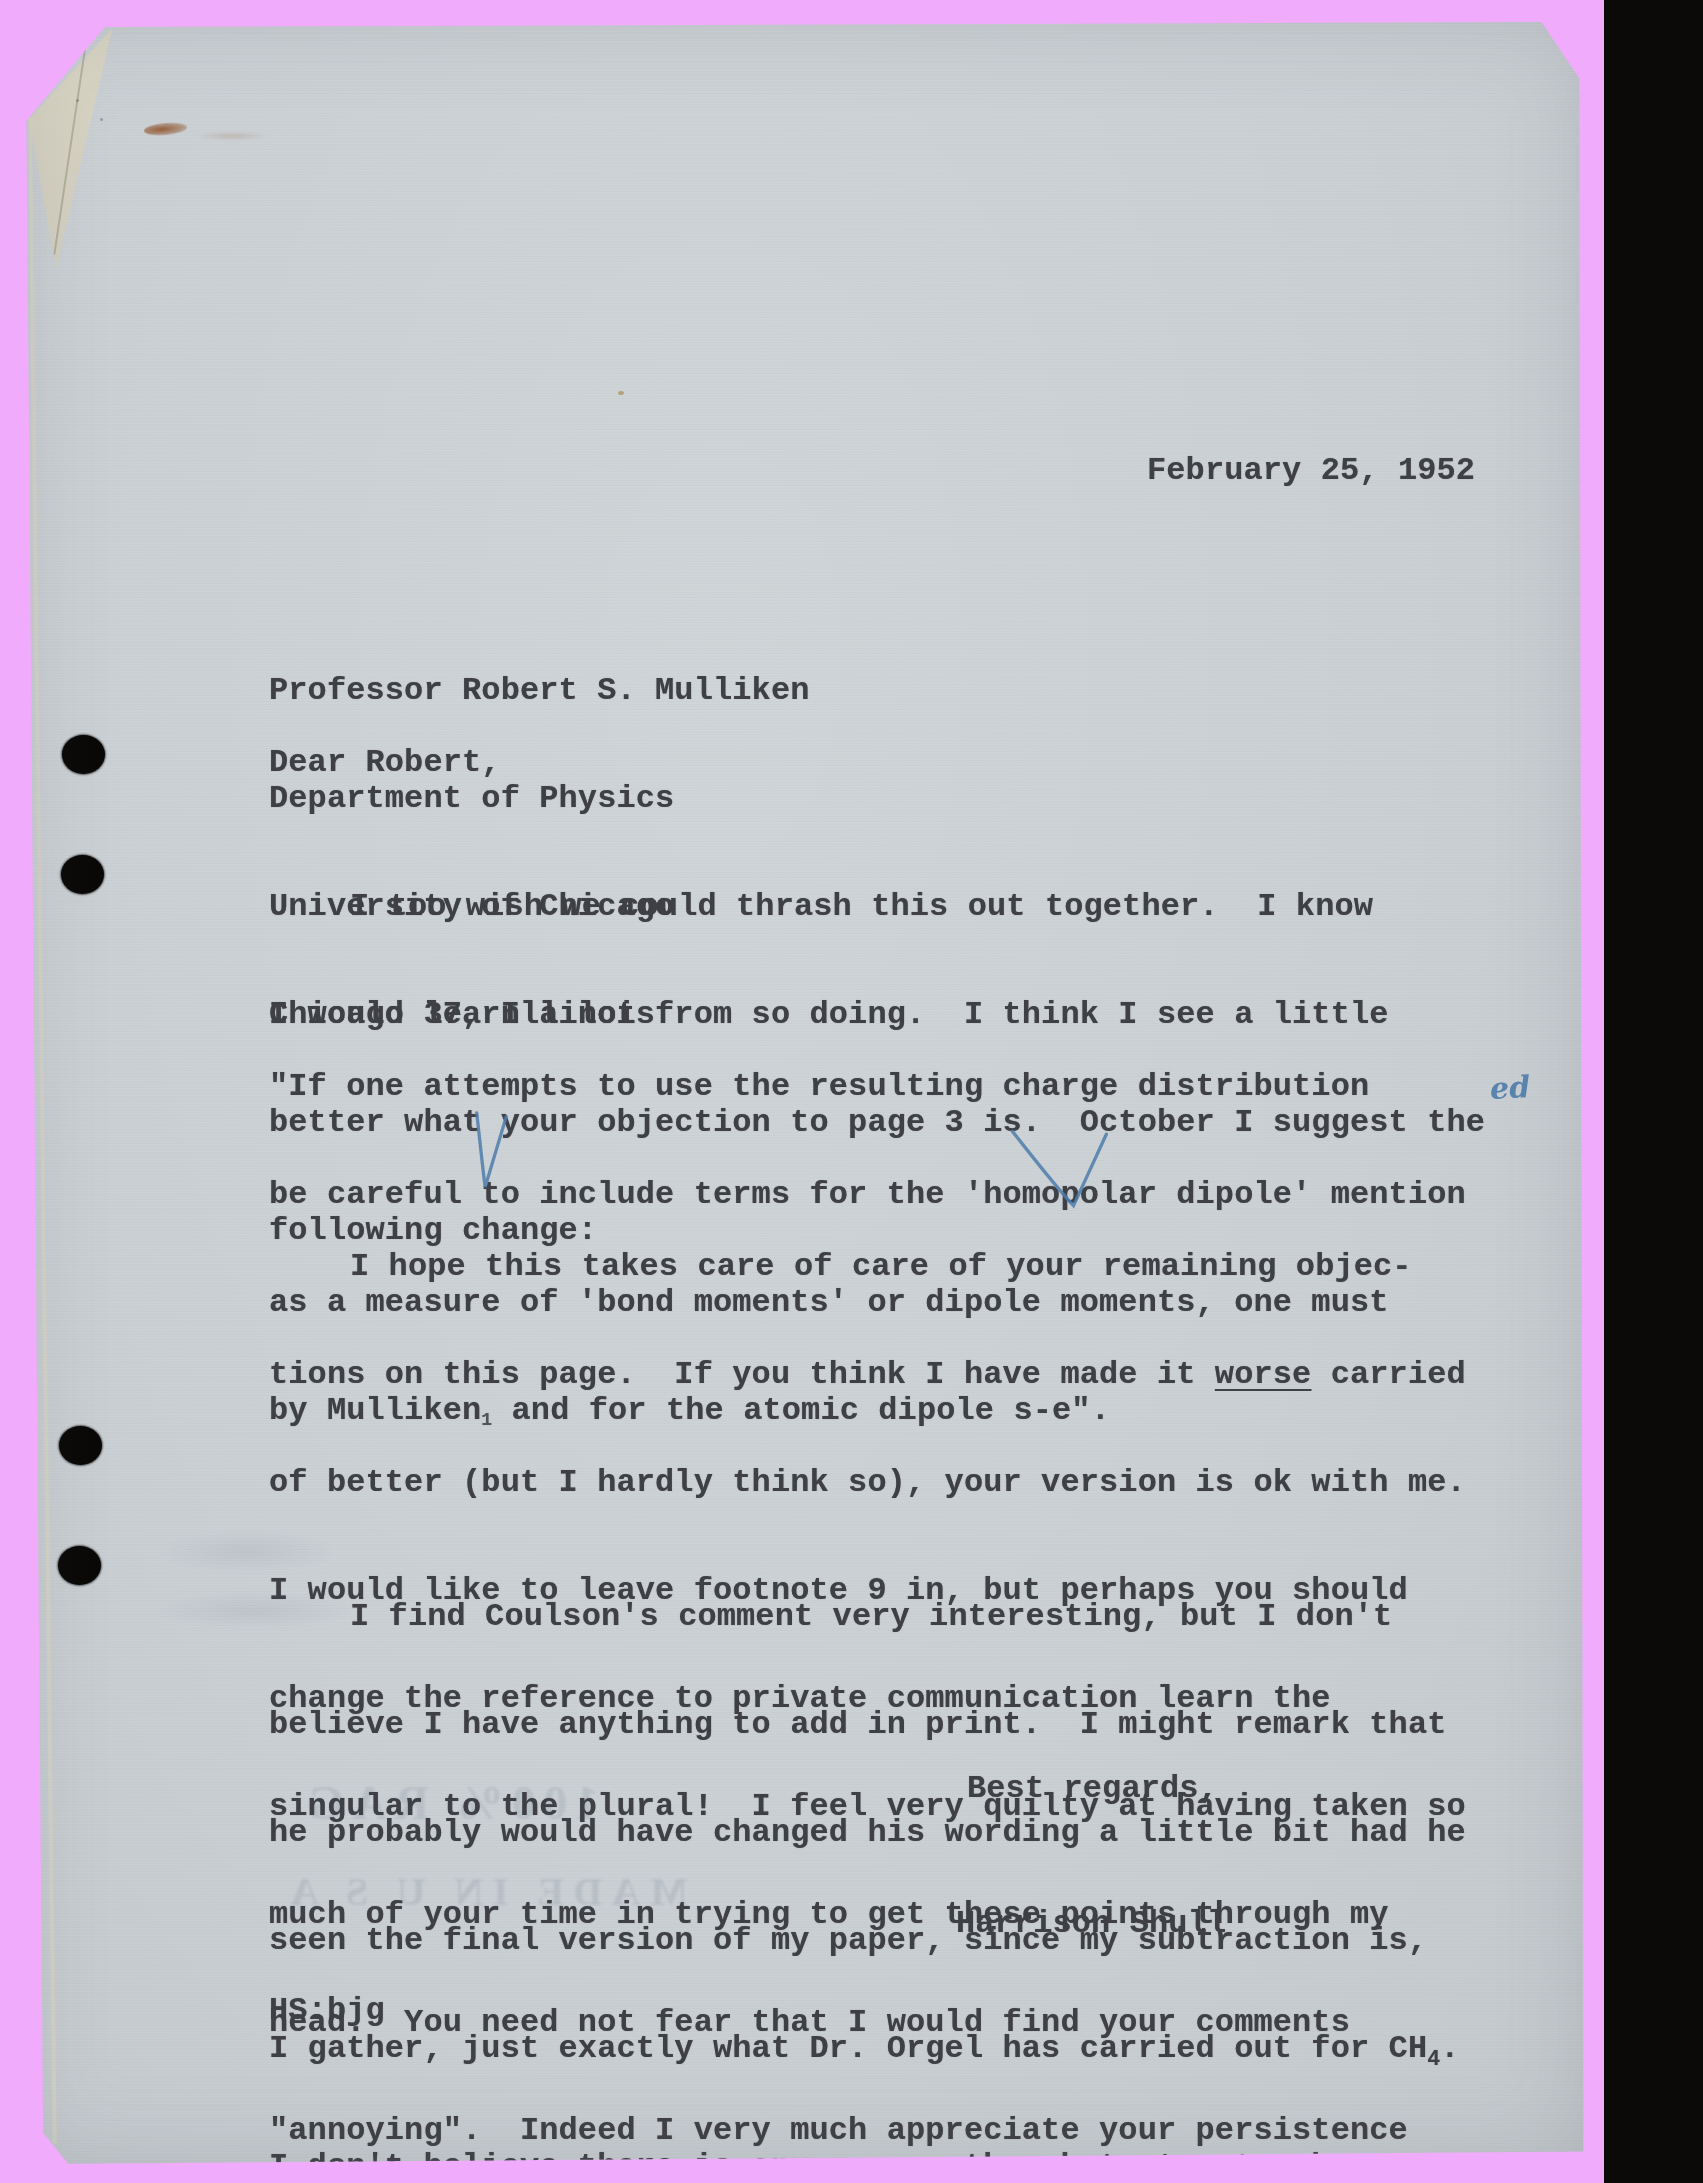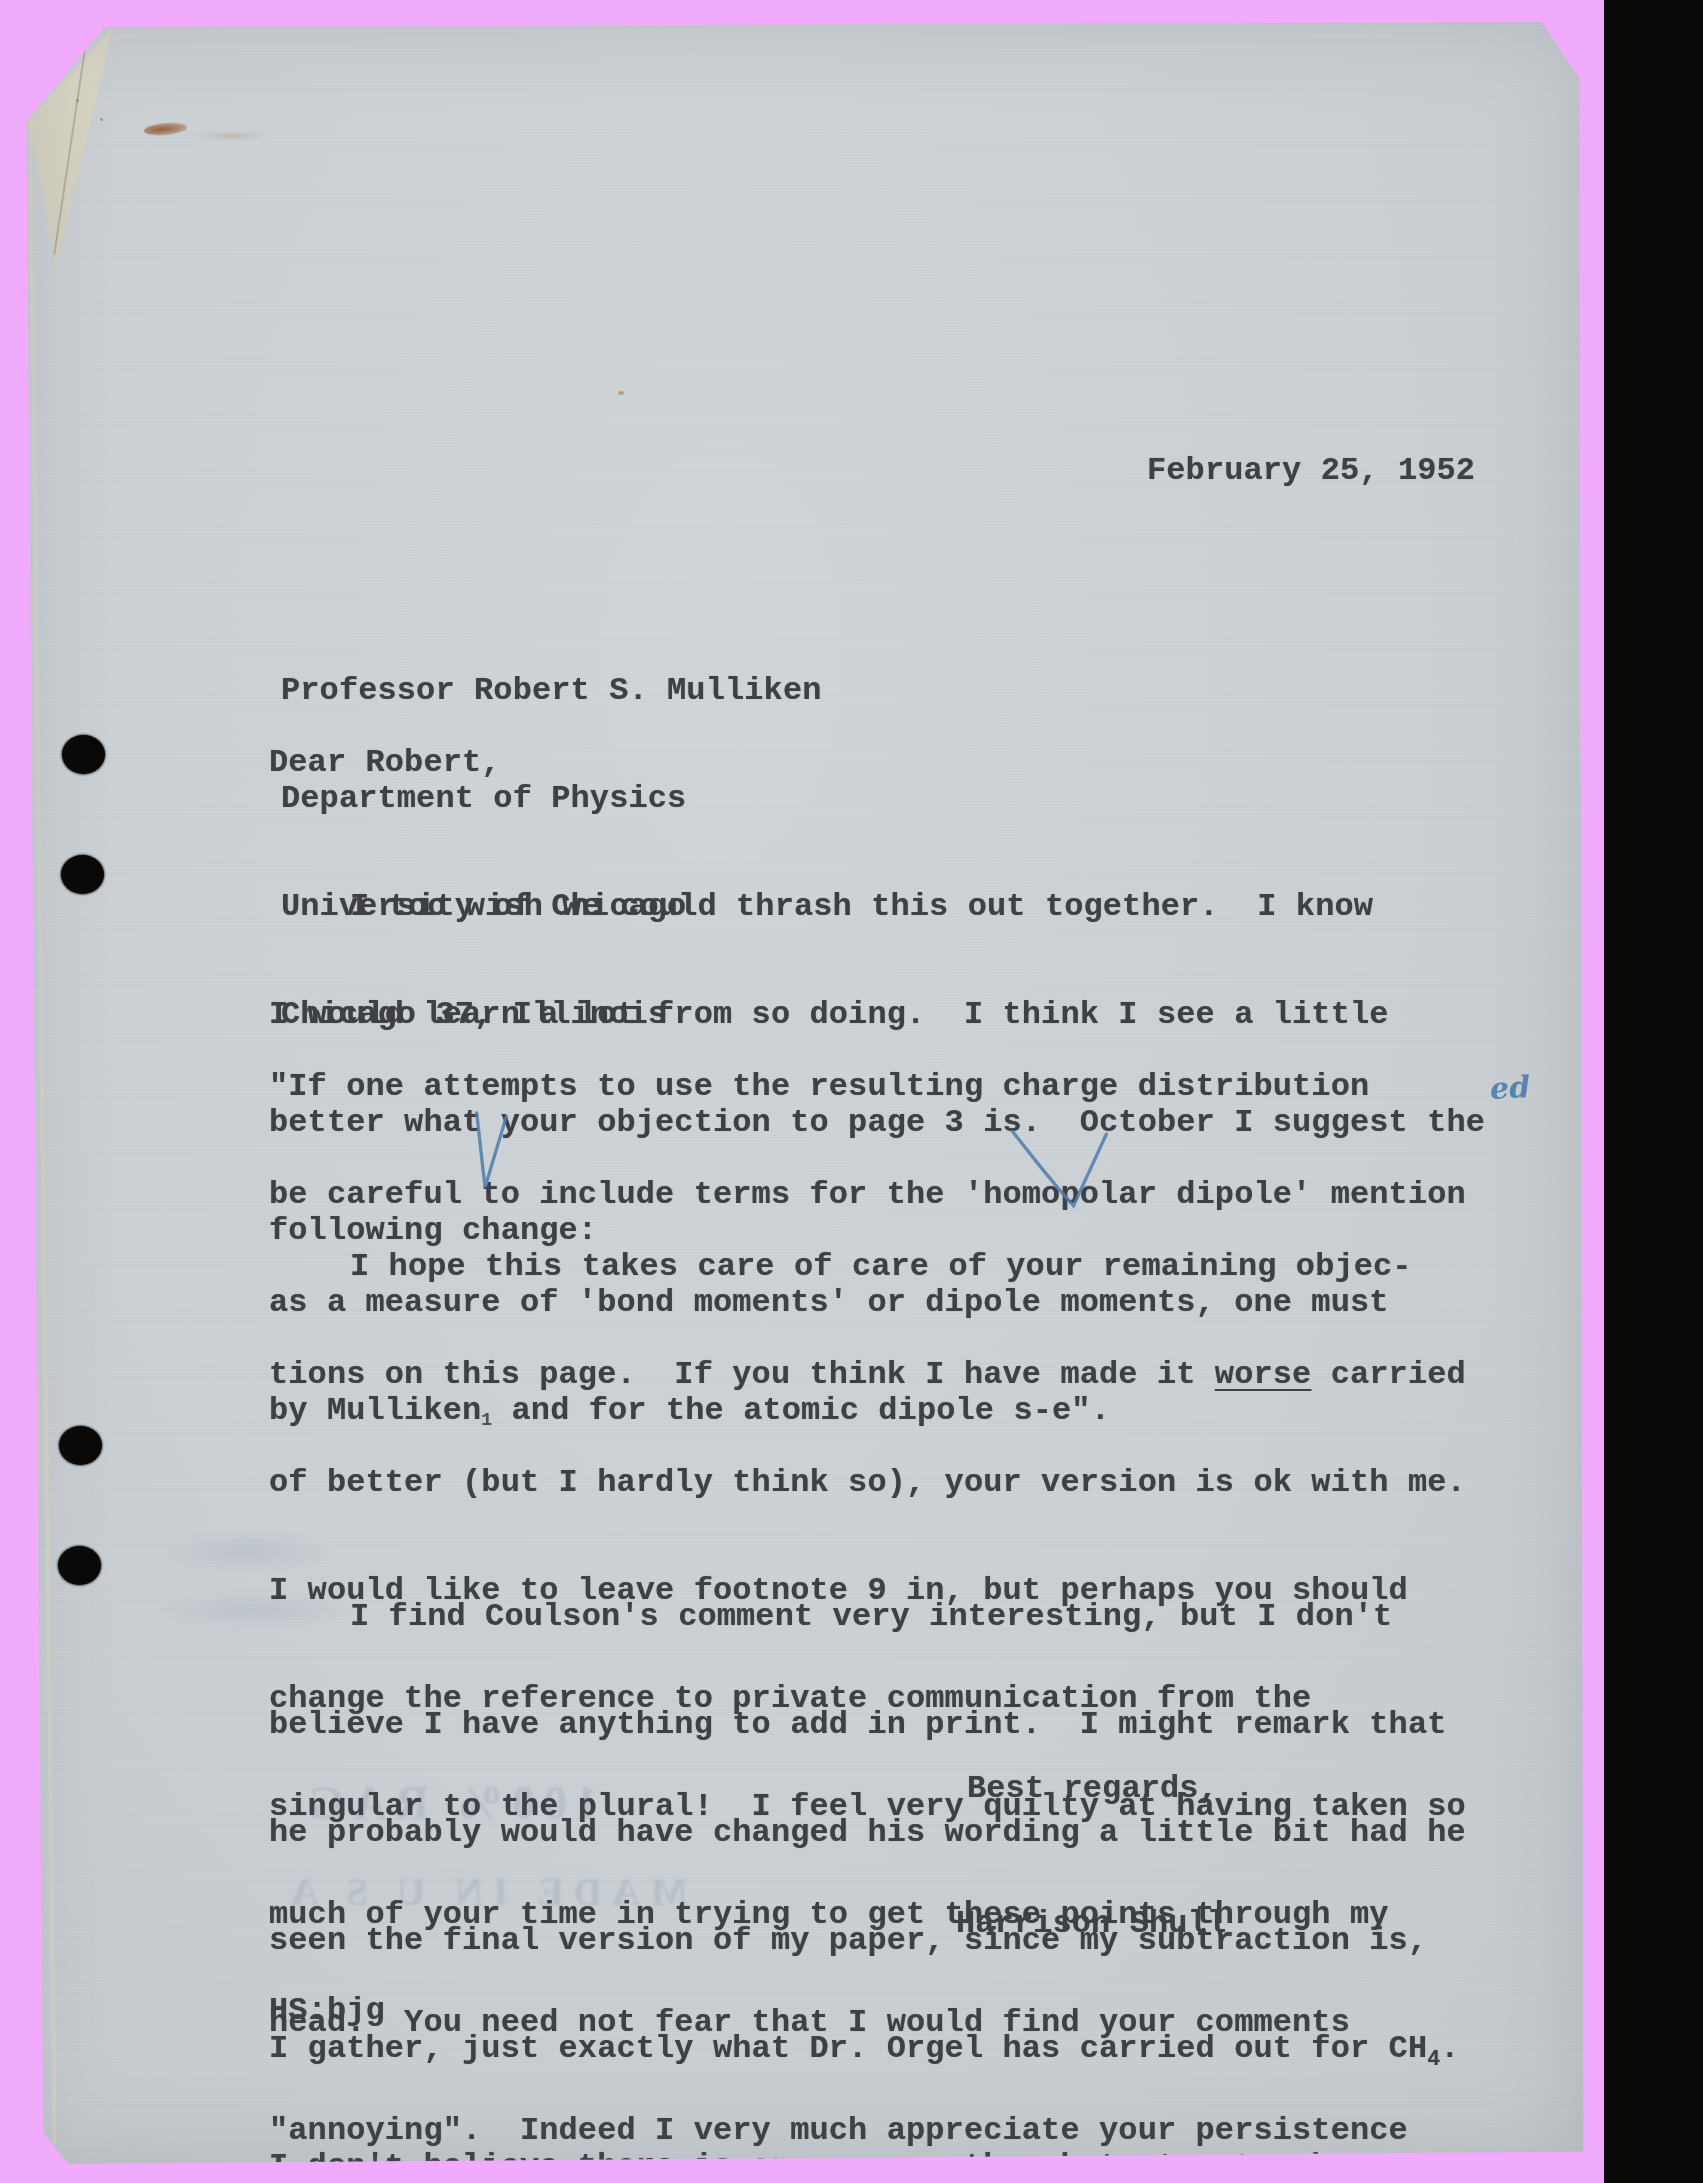--- a/index.html
+++ b/index.html
@@ -45,21 +45,21 @@
   #dust1{left:57px;top:71px;} #dust2{left:76px;top:99px;} #dust3{left:100px;top:118px;}
   
   .type{position:absolute;color:#3f4045;font-weight:bold;font-size:32px;line-height:36px;
     letter-spacing:0.1px;white-space:pre;text-shadow:0 0 0.9px rgba(63,64,69,.5);}
   .line{white-space:pre;}
   .ind{padding-left:81px;}
   .u{text-decoration:underline;text-decoration-thickness:2.3px;text-underline-offset:5.6px;}
   .sub{font-size:21.5px;vertical-align:-7.5px;}
   .fn{font-size:18px;vertical-align:-5.6px;opacity:.85;}
   #date{left:1147px;top:453px;}
-  #address{left:281px;top:601px;}
+  #address{left:269px;top:601px;}
   #salutation{left:269px;top:745px;}
   #para1{left:269px;top:817px;}
   #quotepara{left:269px;top:997px;}
   #para2{left:269px;top:1177px;}
   #para3{left:269px;top:1527px;}
   #closing{left:967px;top:1771px;}
   #signature{left:956px;top:1906px;}
   #typist{left:269px;top:1993px;}
   
   .blue-ink{position:absolute;color:#4e7dab;font-family:"DejaVu Serif",serif;font-style:italic;}
@@ -120,21 +120,21 @@
       <div class="line"><span>be careful to include terms for the 'homopolar dipole' mention</span></div>
       <div class="line">as a measure of 'bond moments' or dipole moments, one must</div>
       <div class="line"><span>by Mulliken</span><span class="fn">1</span><span> and for the atomic dipole s-e".</span></div>
     </div>
 
     <div class="type" id="para2">
       <div class="line ind">I hope this takes care of care of your remaining objec-</div>
       <div class="line"><span>tions on this page.  If you think I have made it </span><span class="u">worse</span><span> carried</span></div>
       <div class="line">of better (but I hardly think so), your version is ok with me.</div>
       <div class="line">I would like to leave footnote 9 in, but perhaps you should</div>
-      <div class="line">change the reference to private communication from the</div>
+      <div class="line">change the reference to private communication learn the</div>
       <div class="line">singular to the plural!  I feel very quilty at having taken so</div>
       <div class="line">much of your time in trying to get these points through my</div>
       <div class="line">head.  You need not fear that I would find your comments</div>
       <div class="line">"annoying".  Indeed I very much appreciate your persistence</div>
       
     </div>
 
     <div class="type" id="para3">
       <div class="line ind">I find Coulson's comment very interesting, but I don't</div>
       <div class="line">believe I have anything to add in print.  I might remark that</div>

